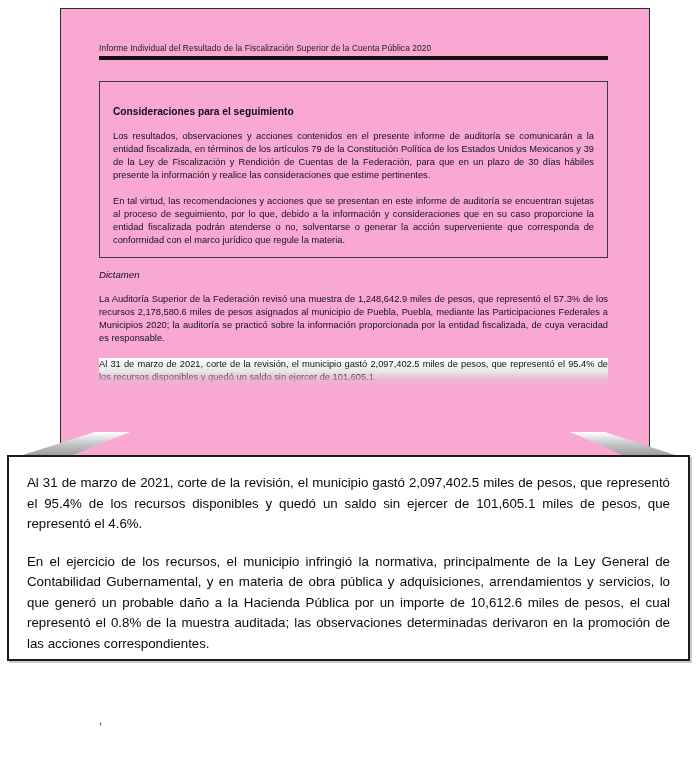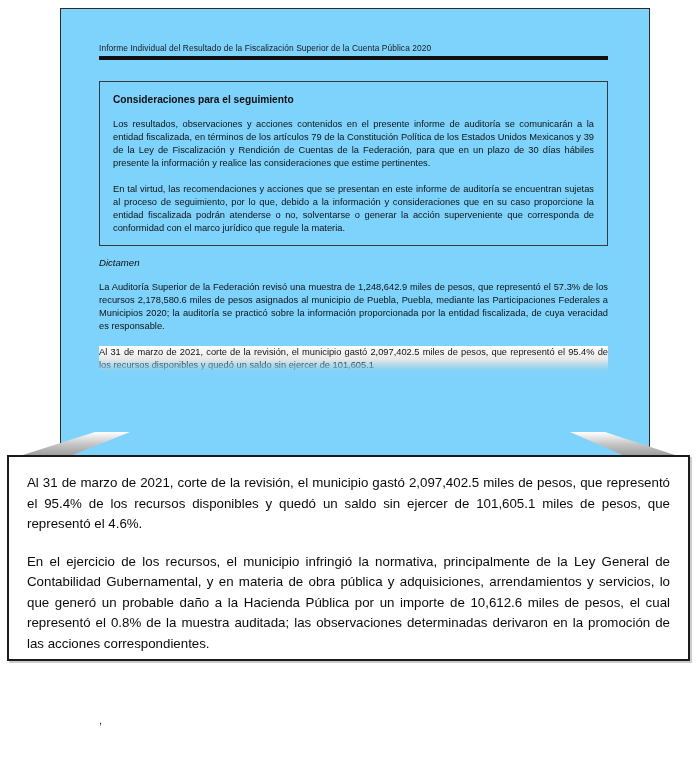--- a/index.html
+++ b/index.html
@@ -18,21 +18,21 @@
 
   
   .page-sheet {
     position: absolute;
     left: 60px;
     top: 8px;
     width: 590px;
     height: 567px;
     box-sizing: border-box;
     border: 1.5px solid #2a2a2a;
-    background: #7dd3fc;
+    background: #f9a8d4;
   }
 
   .page-inner {
     position: absolute;
     left: 38px;
     top: 34px;
     width: 509px;
   }
 
   
@@ -53,21 +53,21 @@
   
   .framed-block {
     box-sizing: border-box;
     border: 1.2px solid #3a3a3a;
     padding: 12px 13px 10px 13px;
     margin-bottom: 11px;
   }
   .block-heading {
     font-size: 10.2px;
     font-weight: bold;
-    margin: 0 0 13px 0;
+    margin: 12px 0 13px 0;
     color: #0d0d0d;
   }
   .body-par {
     font-size: 9.3px;
     line-height: 13px;
     text-align: justify;
     margin: 0 0 13px 0;
     color: #121212;
   }
   .body-par:last-child { margin-bottom: 0; }

